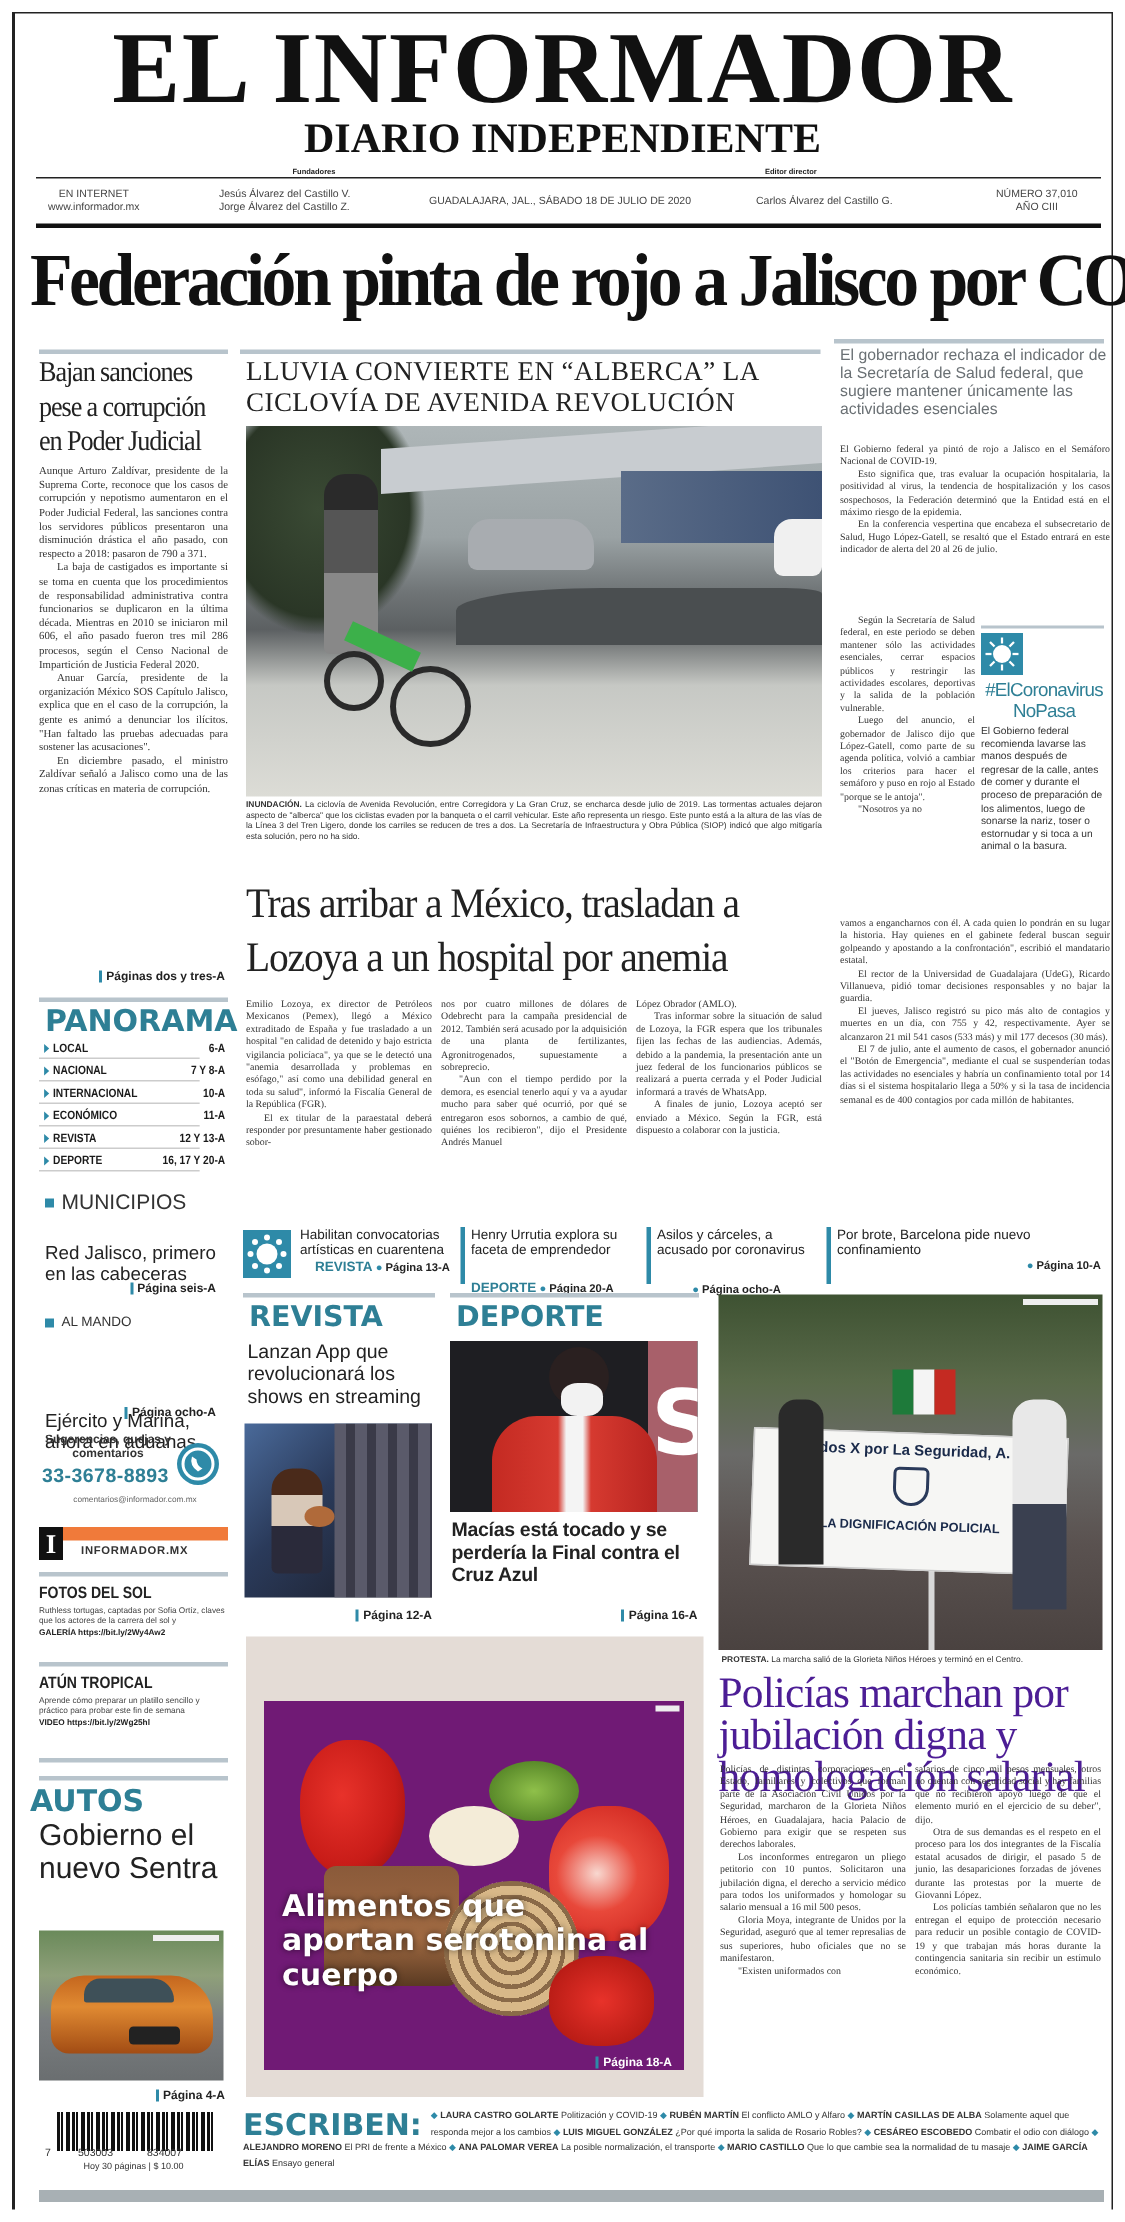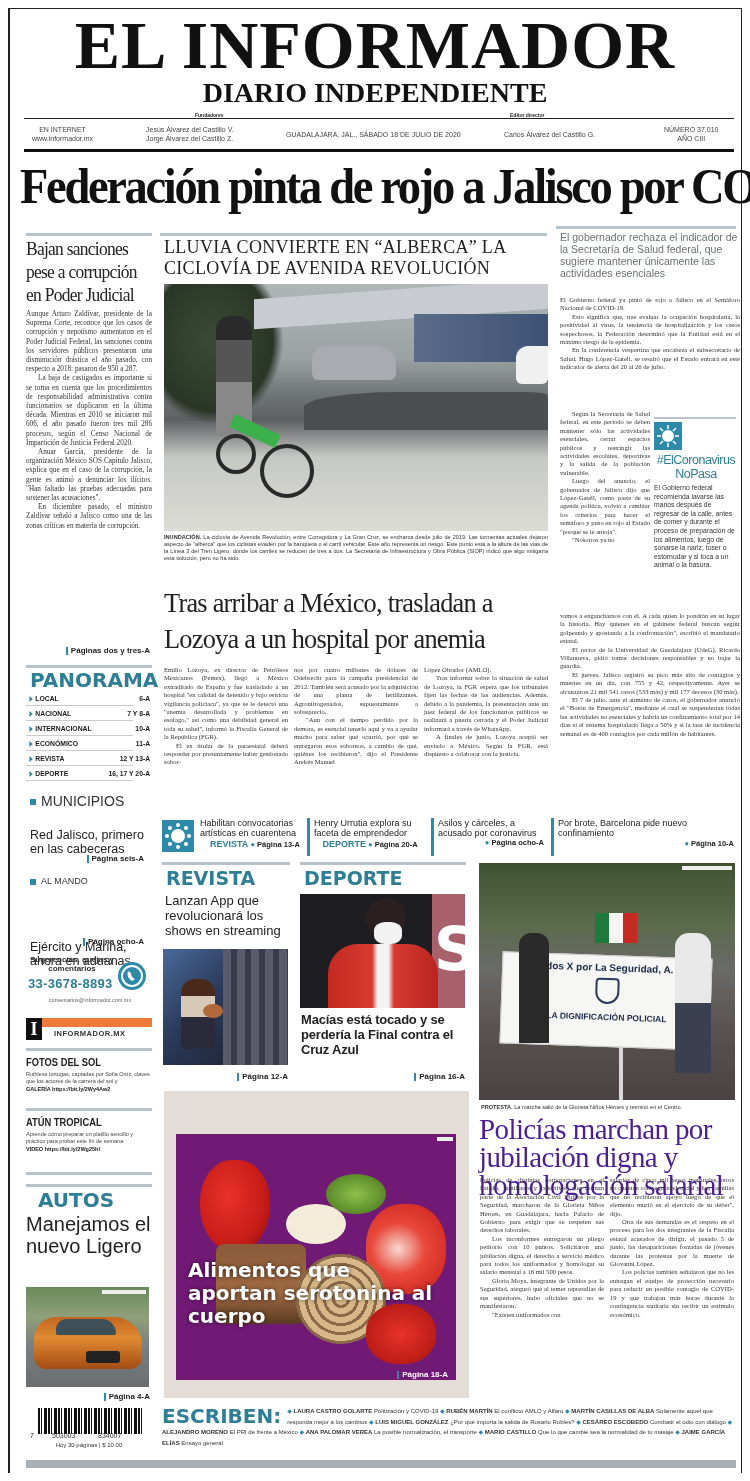--- a/index.html
+++ b/index.html
@@ -55,21 +55,21 @@
       <span style="position:static;display:block">NÚMERO 37,010</span>
       <span style="position:static;display:block">AÑO CIII</span>
     </span>
 </div>
 
 <div class="headline-main">Federación pinta de rojo a Jalisco por COVID-19</div>
 
 <div class="rule" style="left:26px;top:233px;width:126px"></div>
 <div class="abs serif" style="left:26px;top:237px;width:126px;font-size:19px;line-height:23px;letter-spacing:-0.8px;transform:scaleX(0.92);transform-origin:left;color:#222">Bajan sanciones pese a corrupción en Poder Judicial</div>
 <div class="abs col-text" style="left:26px;top:310px;width:126px;font-size:7.2px;line-height:9.2px">
-  <p class="first">Aunque Arturo Zaldívar, presidente de la Suprema Corte, reconoce que los casos de corrupción y nepotismo aumentaron en el Poder Judicial Federal, las sanciones contra los servidores públicos presentaron una disminución drástica el año pasado, con respecto a 2018: pasaron de 950 a 287.</p>
+  <p class="first">Aunque Arturo Zaldívar, presidente de la Suprema Corte, reconoce que los casos de corrupción y nepotismo aumentaron en el Poder Judicial Federal, las sanciones contra los servidores públicos presentaron una disminución drástica el año pasado, con respecto a 2018: pasaron de 790 a 371.</p>
   <p>La baja de castigados es importante si se toma en cuenta que los procedimientos de responsabilidad administrativa contra funcionarios se duplicaron en la última década. Mientras en 2010 se iniciaron mil 606, el año pasado fueron tres mil 286 procesos, según el Censo Nacional de Impartición de Justicia Federal 2020.</p>
   <p>Anuar García, presidente de la organización México SOS Capítulo Jalisco, explica que en el caso de la corrupción, la gente es animó a denunciar los ilícitos. "Han faltado las pruebas adecuadas para sostener las acusaciones".</p>
   <p>En diciembre pasado, el ministro Zaldívar señaló a Jalisco como una de las zonas críticas en materia de corrupción.</p>
 </div>
 <div class="abs pageref" style="left:26px;top:646px;width:124px"><span class="bar"></span><span>Páginas dos y tres-A</span></div>
 
 <div class="rule" style="left:26px;top:665px;width:126px"></div>
 <div class="abs section-title" style="left:30px;top:668px;font-size:20px;line-height:24px;letter-spacing:0px">PANORAMA</div>
 <div class="pan-row" style="top:692px">
     <span class="l"><span class="tri"></span><span>LOCAL</span></span>
@@ -125,22 +125,22 @@
 <div class="abs" style="left:26px;top:1071px;width:126px;font-size:5.5px;line-height:7px;color:#444">Ruthless tortugas, captadas por Sofia Ortíz, claves que los actores de la carrera del sol y</div>
 <div class="abs" style="left:26px;top:1086px;width:126px;font-size:5.5px;font-weight:bold;color:#222">GALERÍA https://bit.ly/2Wy4Aw2</div>
 
 <div class="rule" style="left:26px;top:1108px;width:126px"></div>
 <div class="abs" style="left:26px;top:1116px;font-size:11px;font-weight:bold;color:#222;transform:scaleX(0.85);transform-origin:left">ATÚN TROPICAL</div>
 <div class="abs" style="left:26px;top:1131px;width:126px;font-size:5.5px;line-height:7px;color:#444">Aprende cómo preparar un platillo sencillo y práctico para probar este fin de semana</div>
 <div class="abs" style="left:26px;top:1146px;width:126px;font-size:5.5px;font-weight:bold;color:#222">VIDEO https://bit.ly/2Wg25hl</div>
 <div class="rule" style="left:26px;top:1172px;width:126px"></div>
 
 <div class="rule" style="left:26px;top:1184px;width:126px"></div>
-<div class="abs section-title" style="left:38px;top:1188px;font-size:20px;line-height:24px">AUTOS</div>
-<div class="abs" style="left:26px;top:1213px;width:128px;font-size:20px;line-height:22px;color:#222">Manejamos el nuevo Ligero</div>
+<div class="abs section-title" style="left:20px;top:1188px;font-size:20px;line-height:24px">AUTOS</div>
+<div class="abs" style="left:26px;top:1213px;width:128px;font-size:20px;line-height:22px;color:#222">Gobierno el nuevo Sentra</div>
 <div class="photo" style="left:26px;top:1287px;width:123px;height:100px;background:linear-gradient(180deg,#6a8a5a 0%,#8fa07a 30%,#7a7e80 60%,#6a6e70 100%)">
   <div class="credit"></div>
   <div class="abs" style="left:8px;top:30px;width:108px;height:52px;border-radius:22px 28px 12px 12px;background:linear-gradient(180deg,#c4661e 0%,#e08a32 40%,#a24c14 100%)"></div>
   <div class="abs" style="left:30px;top:32px;width:60px;height:16px;border-radius:12px 16px 2px 2px;background:#3e5058"></div>
   <div class="abs" style="left:60px;top:64px;width:34px;height:12px;background:#222;border-radius:3px"></div>
 </div>
 <div class="abs pageref" style="left:26px;top:1392px;width:124px"><span class="bar"></span><span>Página 4-A</span></div>
 
 <div class="abs" style="left:38px;top:1408px;width:104px;height:26px;background:repeating-linear-gradient(90deg,#111 0 2px,#fff 2px 3px,#111 3px 4px,#fff 4px 6px,#111 6px 9px,#fff 9px 10px)"></div>
 <div class="abs" style="left:30px;top:1432px;font-size:7px;color:#333">7</div>
@@ -234,26 +234,26 @@
       </g>
     </svg>
 </div>
 <div class="strip-item" style="left:200px;width:100px">
     <div>Habilitan convocatorias artísticas en cuarentena</div>
     <div style="text-align:right;font-size:7.5px;margin-top:1px"><span class="teal" style="font-weight:bold;font-size:9px">REVISTA</span> <span style="color:#2e8aa8">●</span> <b>Página 13-A</b></div>
   </div>
 <div class="strip-bar" style="left:307px"></div>
 <div class="strip-item" style="left:314px;width:112px">
     <div>Henry Urrutia explora su faceta de emprendedor</div>
-    <div style="text-align:center;font-size:7.5px;margin-top:1px"><span class="teal" style="font-weight:bold;font-size:9px">DEPORTE</span> <span style="color:#2e8aa8">●</span> <b>Página 20-A</b></div>
+    <div style="text-align:left;font-size:7.5px;margin-top:15px"><span class="teal" style="font-weight:bold;font-size:9px">DEPORTE</span> <span style="color:#2e8aa8">●</span> <b>Página 20-A</b></div>
   </div>
 <div class="strip-bar" style="left:431px"></div>
 <div class="strip-item" style="left:438px;width:106px">
     <div>Asilos y cárceles, a acusado por coronavirus</div>
-    <div style="text-align:right;font-size:7.5px;margin-top:0"><span style="color:#2e8aa8">●</span> <b>Página ocho-A</b></div>
+    <div style="text-align:center;font-size:7.5px;margin-top:17px"><span style="color:#2e8aa8">●</span> <b>Página ocho-A</b></div>
   </div>
 <div class="strip-bar" style="left:551px"></div>
 <div class="strip-item" style="left:558px;width:176px">
     <div style="width:140px">Por brote, Barcelona pide nuevo confinamiento</div>
     <div style="text-align:right;font-size:7.5px;margin-top:1px"><span style="color:#2e8aa8">●</span> <b>Página 10-A</b></div>
   </div>
 
 <div class="rule" style="left:162px;top:862px;width:128px"></div>
 <div class="abs section-title" style="left:166px;top:866px;font-size:19px;line-height:24px">REVISTA</div>
 <div class="abs" style="left:165px;top:893px;width:128px;font-size:13px;line-height:15px;color:#222">Lanzan App que revolucionará los shows en streaming</div>

